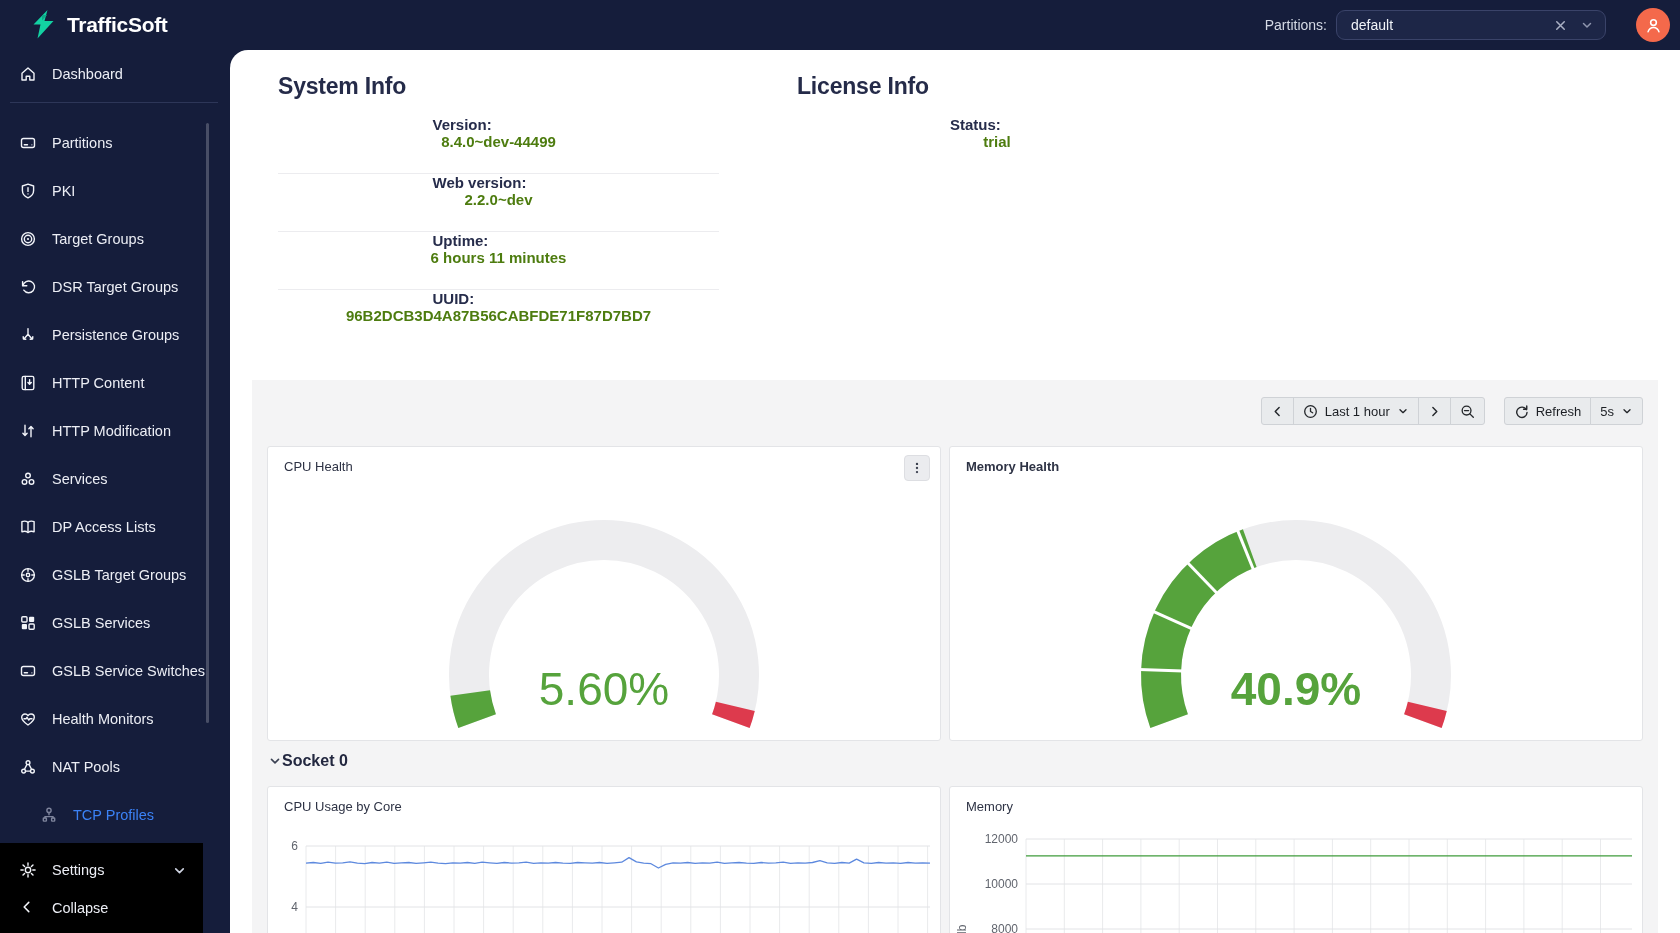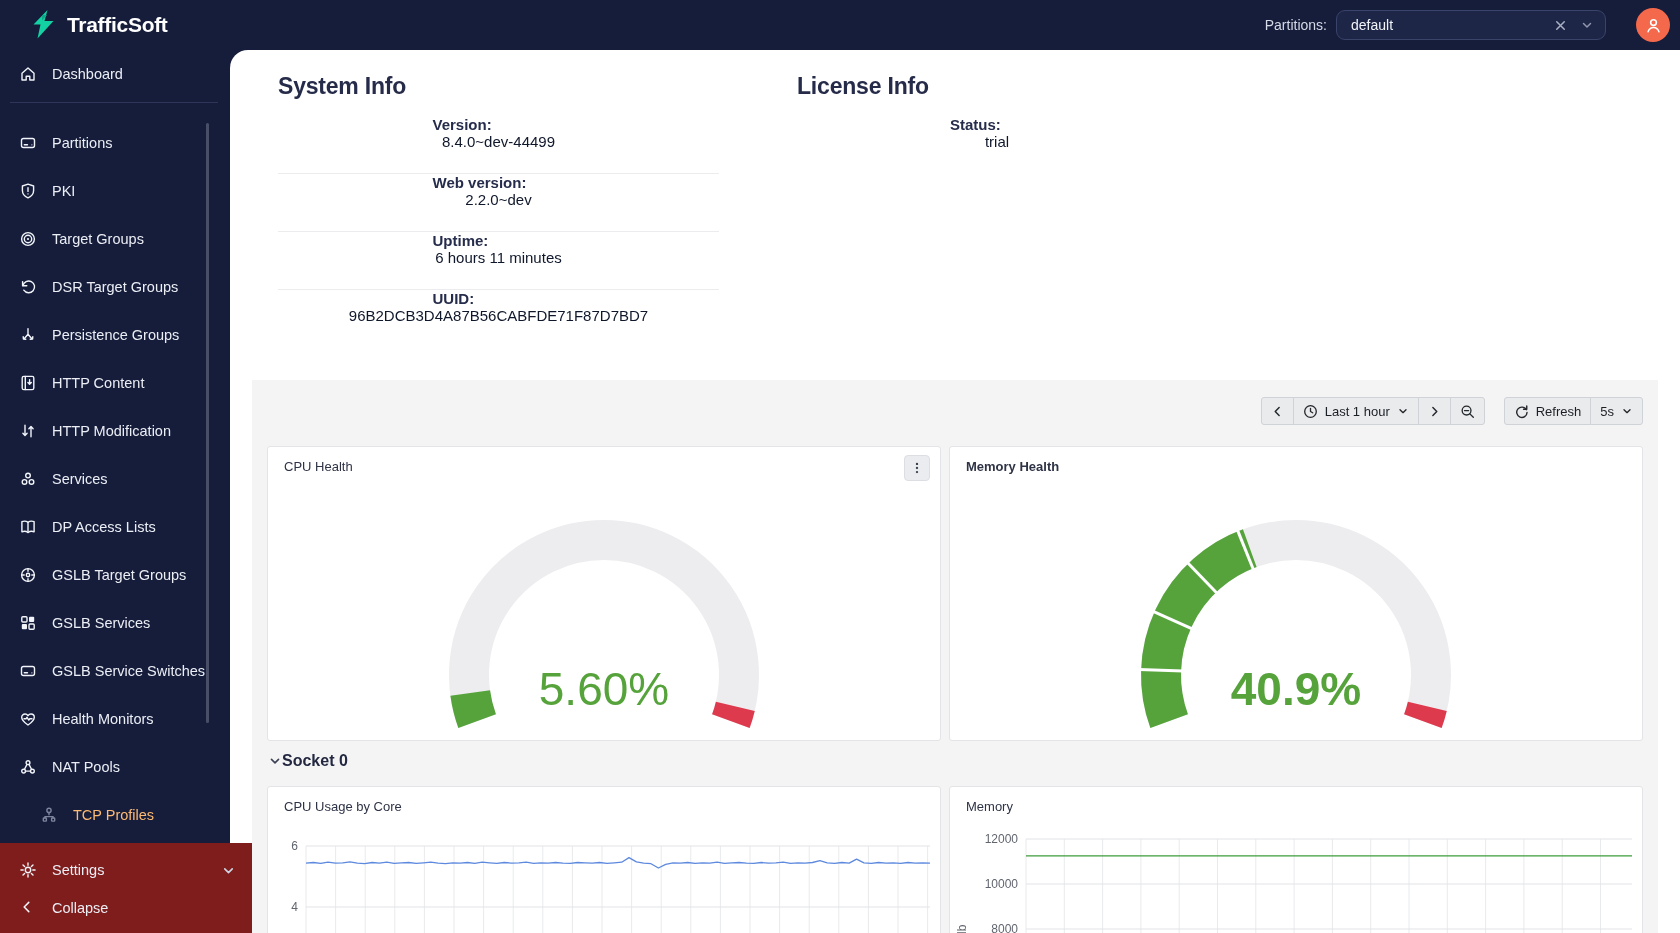--- a/index.html
+++ b/index.html
@@ -19,38 +19,38 @@
     border-radius:9px;display:flex;align-items:center;padding:0 11px 0 14px;color:#f1f3f8;font-size:14px;
   }
   .part-select .sel-val{flex:1;}
   .part-select .sel-x{color:#aab0c4;display:flex;margin-right:12px;cursor:pointer;}
   .part-select .sel-ch{color:#8f96ae;display:flex;}
   .avatar{width:34px;height:34px;border-radius:50%;background:#f4694b;margin-left:30px;display:flex;align-items:center;justify-content:center;color:#fff;}
   
   .sidebar{position:absolute;left:0;top:50px;width:230px;height:883px;background:#151d3b;z-index:4;}
   .nav-item{height:48px;display:flex;align-items:center;gap:15px;padding-left:19px;color:#eceef5;font-size:14.5px;cursor:pointer;}
   .nav-item .nav-ic{width:18px;height:18px;display:flex;color:#f2f4f9;flex:none;}
-  .nav-item.disabled{color:#fdba74;padding-left:40px;}
+  .nav-item.disabled{color:#3b82f6;padding-left:40px;}
   .nav-item.disabled .nav-ic{color:#7e849c;}
   .nav-divider{height:1px;background:#2d3658;margin:4px 12px 16px 10px;}
   .sidebar-scrollbar{position:absolute;left:206px;top:73px;width:3px;height:600px;border-radius:2px;background:rgba(255,255,255,0.22);}
-  .sidebar-bottom{position:absolute;left:0;bottom:0;width:252px;padding:8px 0 6px 0;background:#7f1d1d;}
+  .sidebar-bottom{position:absolute;left:0;bottom:0;width:203px;padding:8px 0 6px 0;background:#000000;}
   .sidebar-bottom .nav-item{height:38px;}
   .set-chev{margin-left:auto;margin-right:16px;color:#cfd4e2;display:flex;}
   
   .panel{position:absolute;left:230px;top:50px;width:1450px;height:883px;background:#ffffff;border-top-left-radius:18px;overflow:hidden;}
   .info-col{position:absolute;top:23px;}
   .info-col h2{margin:0 0 16px 0;font-size:23px;color:#252b49;letter-spacing:-0.2px;}
   .col-sys{left:48px;width:441px;}
   .col-lic{left:567px;width:400px;}
   .inforow{height:57px;display:flex;align-items:center;border-bottom:1px solid #ececef;font-size:15px;flex-direction:column;}
   .inforow:last-child{border-bottom:none;}
   .inforow .lbl{width:132px;font-weight:bold;color:#262c4b;flex:none;}
   .col-lic .inforow .lbl{width:94px;}
-  .inforow .val{color:#0f172a;}
+  .inforow .val{color:#4d7c0f;font-weight:bold;}
   
   .dash{position:absolute;left:22px;top:330px;width:1406px;height:770px;background:#f4f4f5;}
   .toolbar{position:absolute;top:17px;right:15px;display:flex;gap:8px;}
   .btn-group{display:flex;}
   .tb-btn{
     height:28px;box-sizing:border-box;display:flex;align-items:center;gap:7px;padding:0 9px;
     background:#e9ebed;border:1px solid #cfd2d6;color:#1c1f24;font-size:13px;cursor:pointer;
     margin-left:-1px;font-family:"Liberation Sans",sans-serif;
   }
   .btn-group .tb-btn:first-child{margin-left:11px;border-radius:3px 0 0 3px;}

